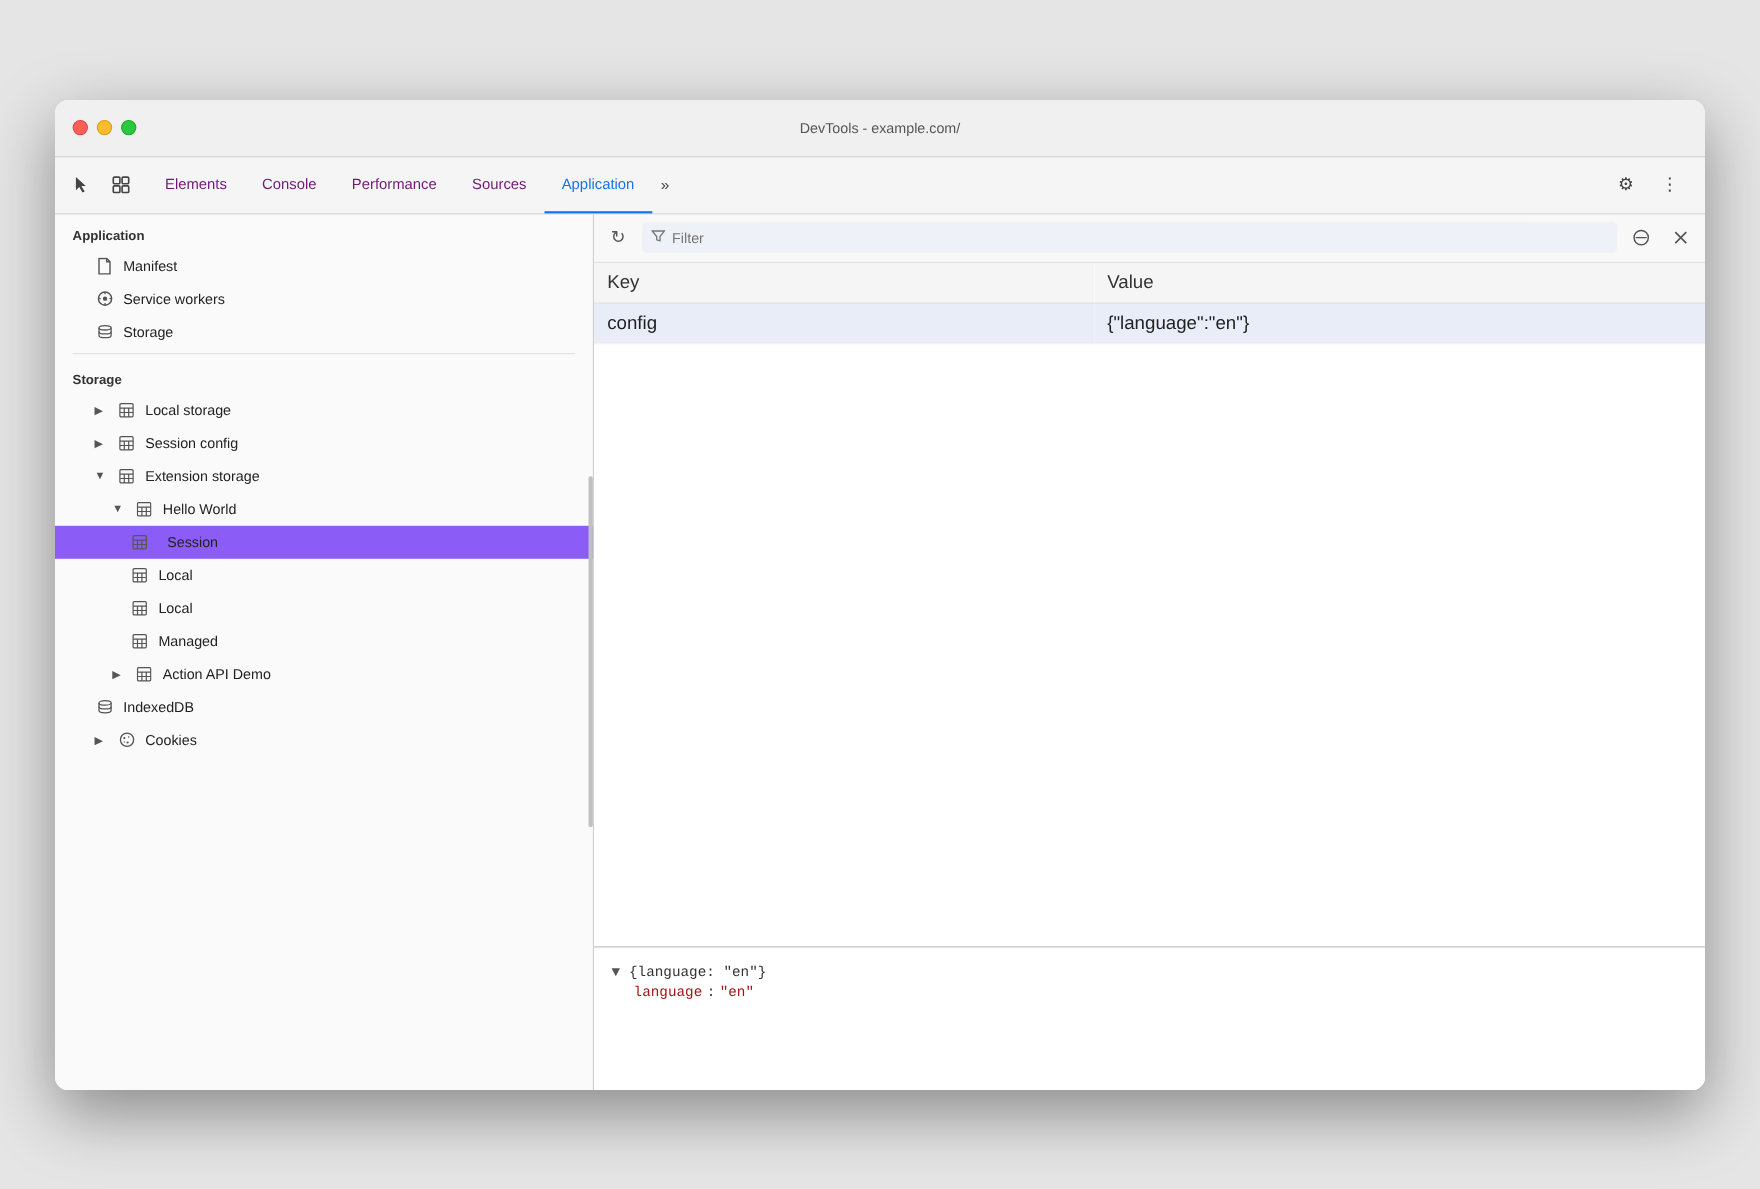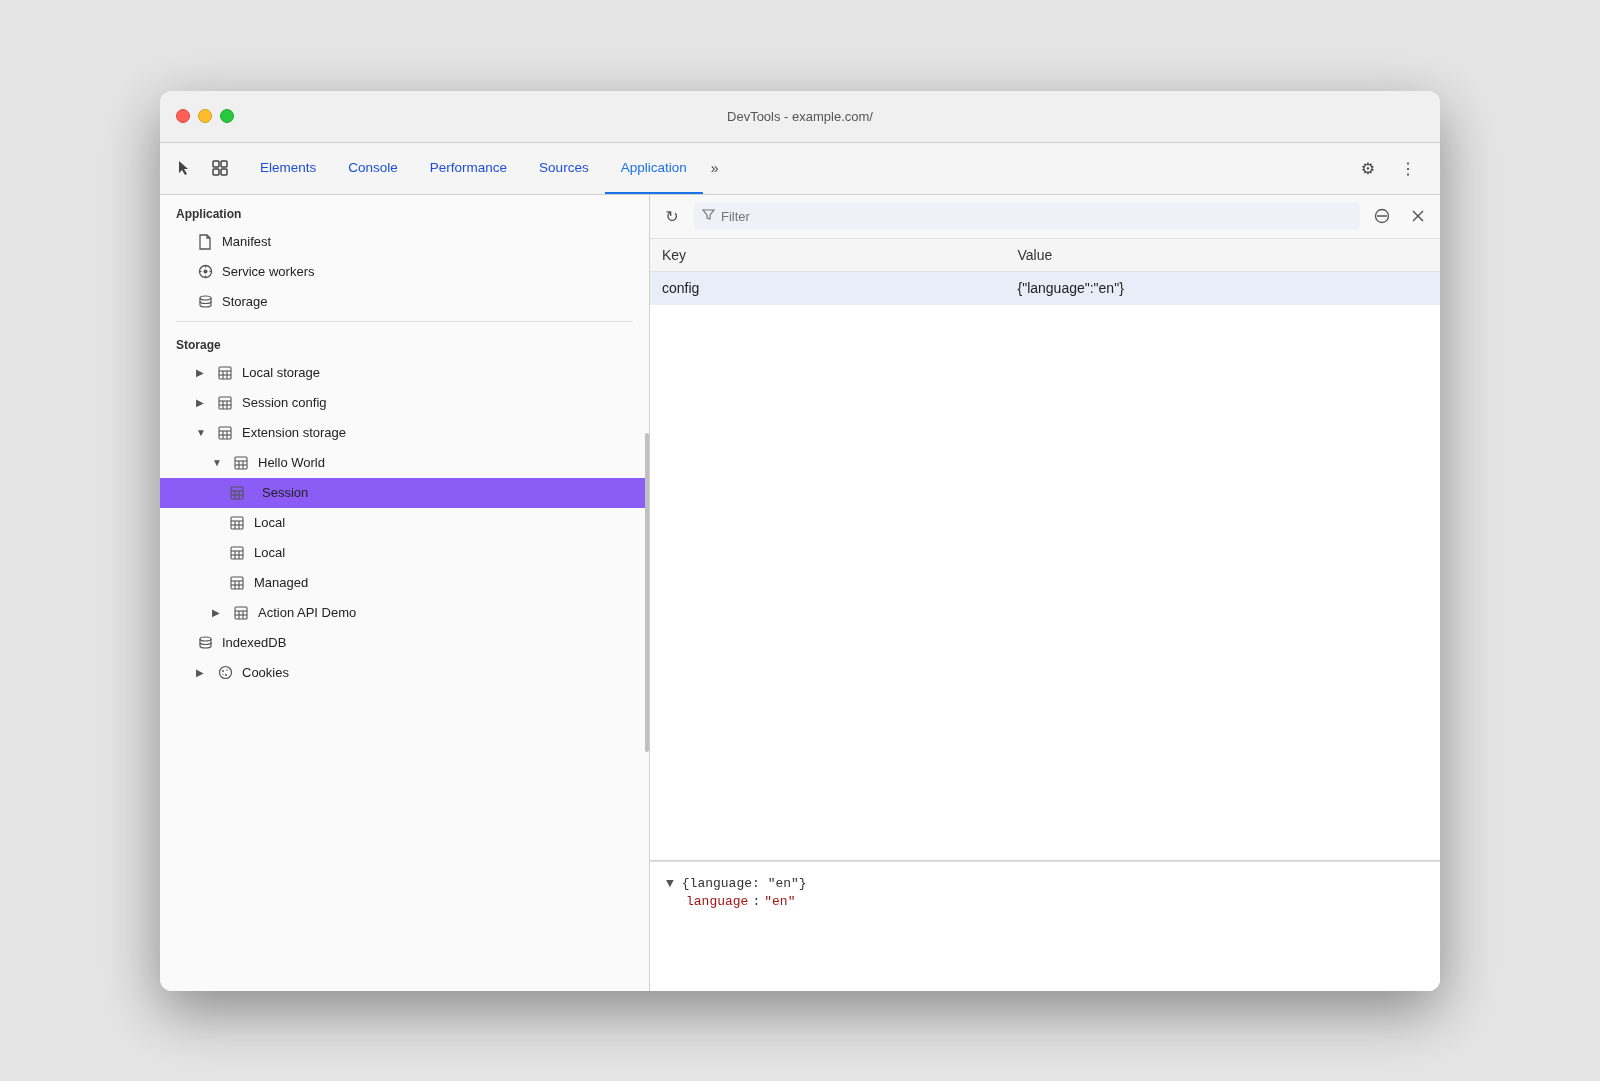--- a/index.html
+++ b/index.html
@@ -6,21 +6,21 @@
     body {
       font-family: -apple-system, BlinkMacSystemFont, 'Segoe UI', sans-serif;
       background: #e5e5e5;
       display: flex;
       align-items: center;
       justify-content: center;
       min-height: 100vh;
       padding: 20px;
     }
     .window {
-      width: 1280px;
+      width: 1500px;
       height: 900px;
       background: #ffffff;
       border-radius: 12px;
       box-shadow: 0 20px 60px rgba(0,0,0,0.4);
       overflow: hidden;
       display: flex;
       flex-direction: column;
     }
     .title-bar {
       height: 52px;
@@ -84,21 +84,21 @@
       display: flex;
       align-items: stretch;
       height: 100%;
       flex: 1;
     }
     .nav-tab {
       padding: 0 16px;
       display: flex;
       align-items: center;
       font-size: 13.5px;
-      color: #1d4ed8;
+      color: #701a75;
       cursor: pointer;
       border-bottom: 2px solid transparent;
       white-space: nowrap;
     }
     .nav-tab.active {
       color: #1a73e8;
       border-bottom: 2px solid #1a73e8;
     }
     .more-btn {
       padding: 0 8px;
@@ -258,21 +258,21 @@
       border-radius: 4px;
     }
     .table-container {
       flex: 1;
       overflow-y: auto;
       border-bottom: 1px solid #d0d0d0;
     }
     .data-table {
       width: 100%;
       border-collapse: collapse;
-      font-size: 14px;
+      font-size: 17px;
     }
     .data-table th {
       background: #f5f5f5;
       padding: 8px 12px;
       text-align: left;
       font-weight: 500;
       color: #333;
       border-bottom: 1px solid #e0e0e0;
       position: sticky;
       top: 0;

